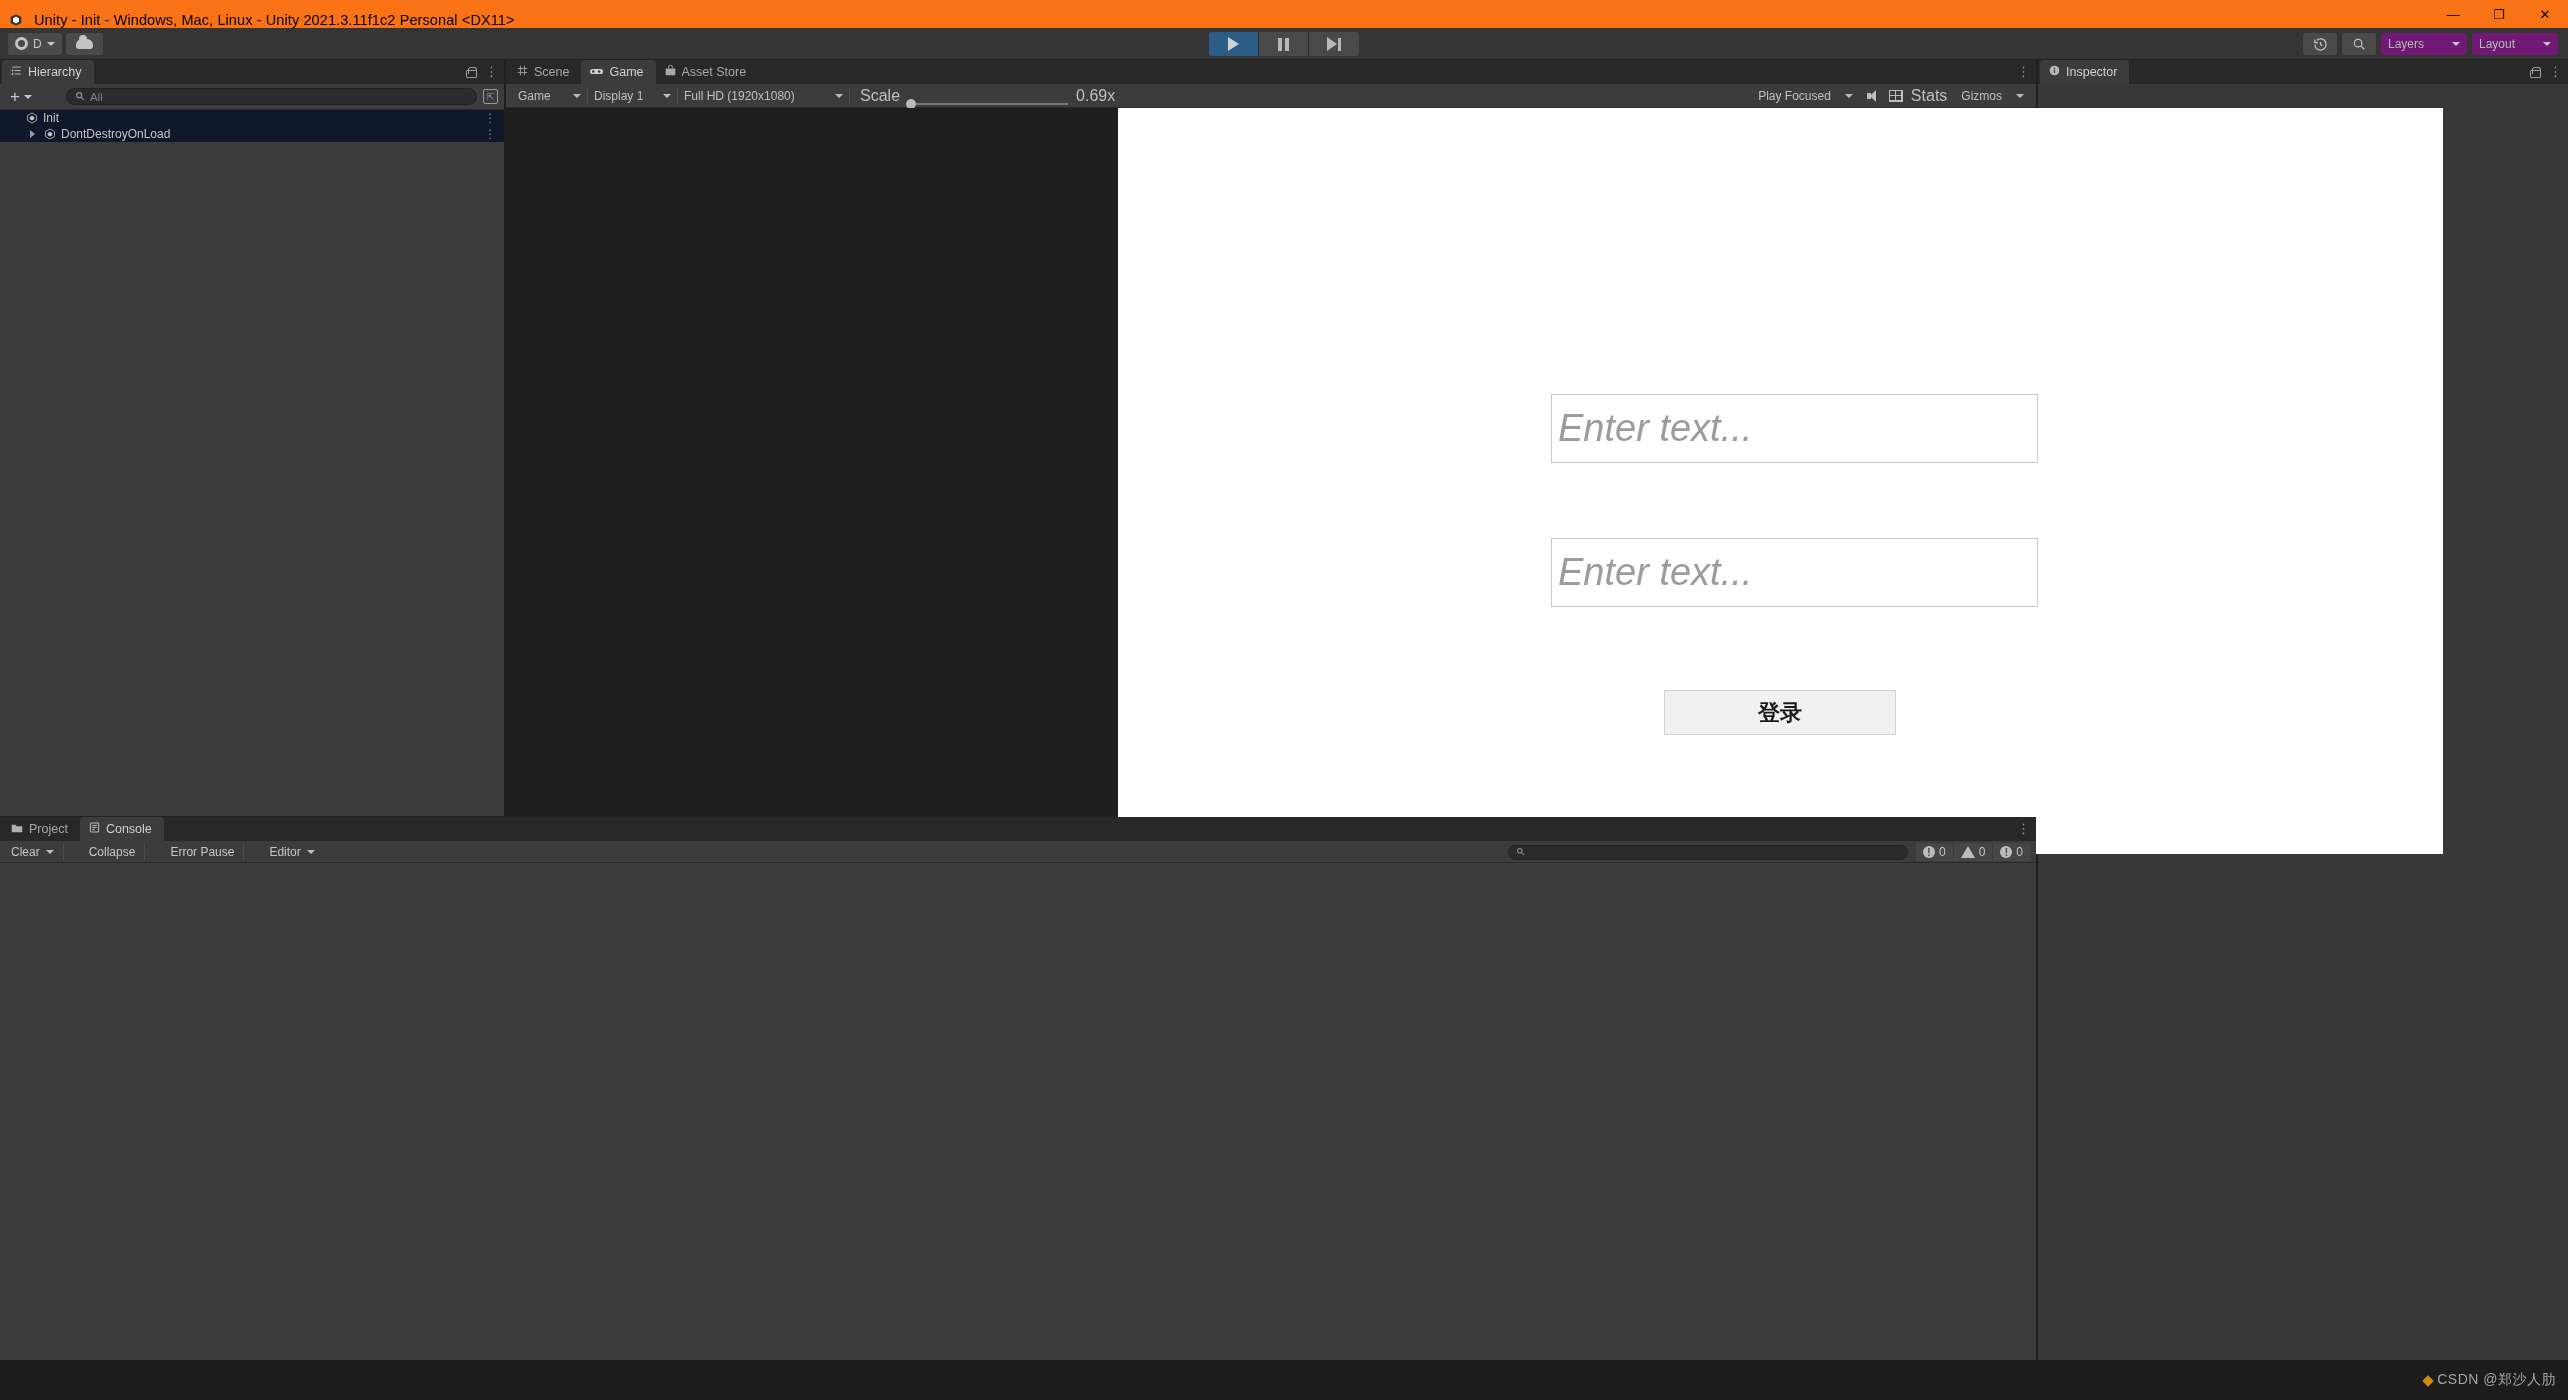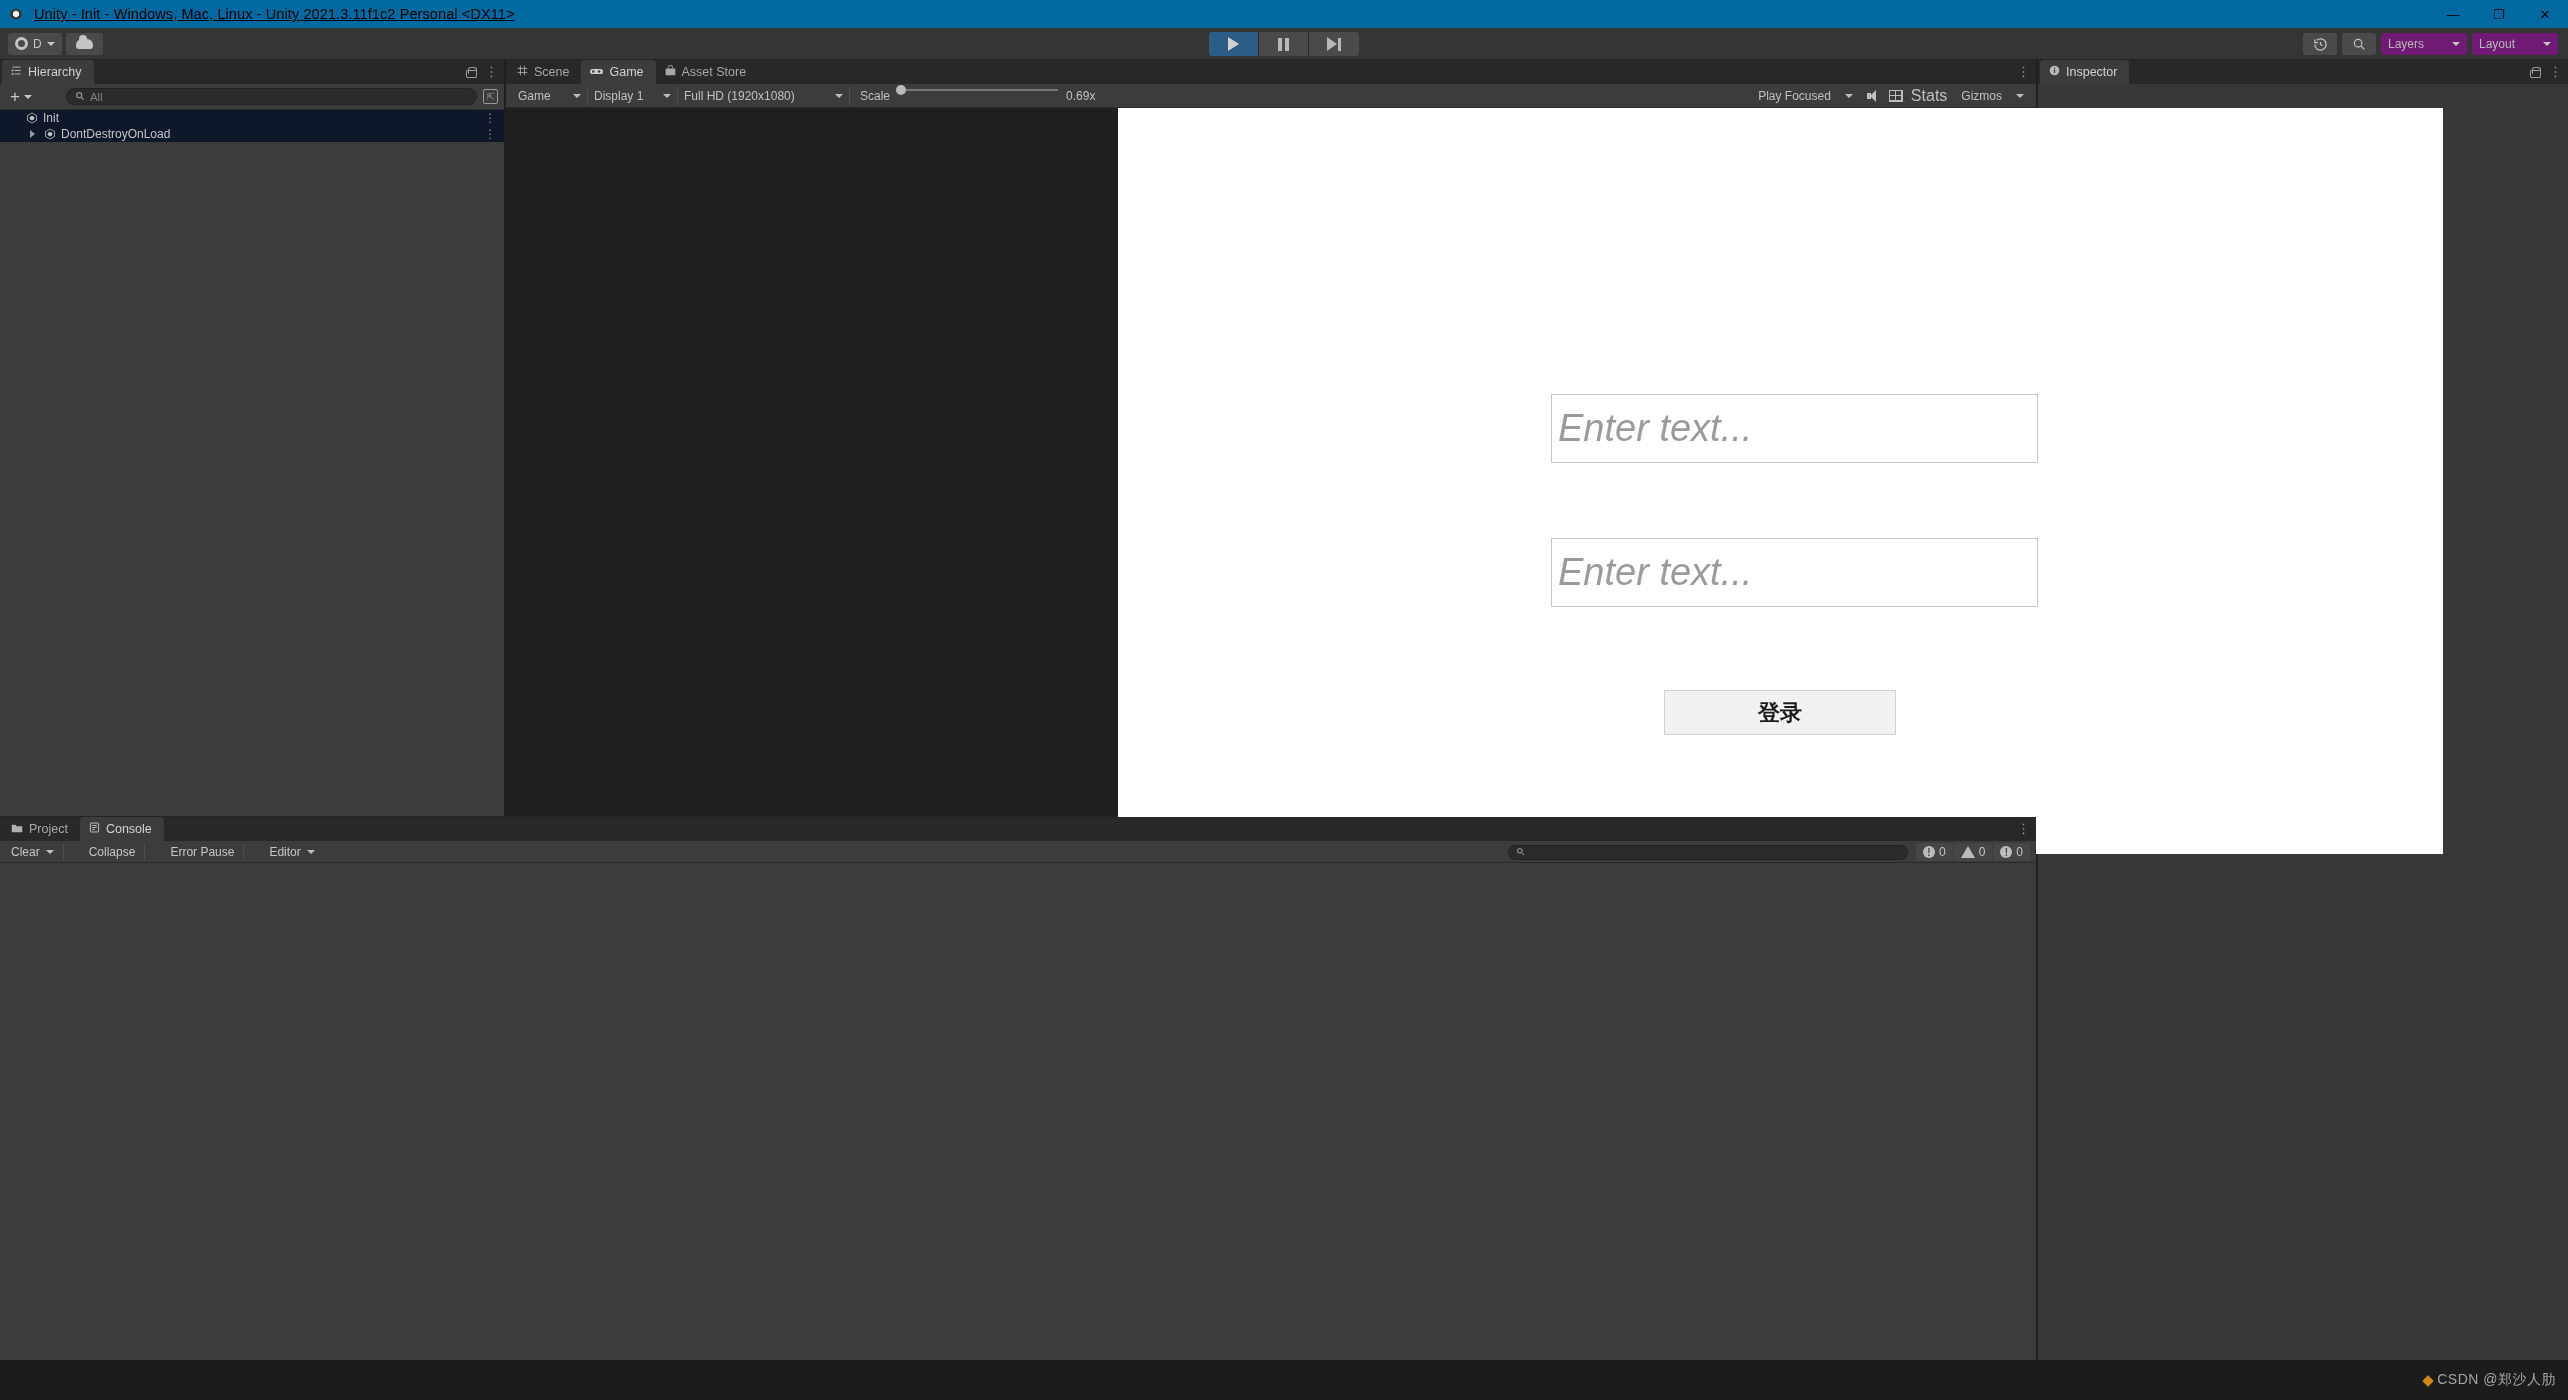--- a/index.html
+++ b/index.html
@@ -12,25 +12,24 @@
   .app {
     position: relative;
     width: 2568px; height: 1400px;
     background: #282828;
     display: flex; flex-direction: column;
   }
 
   
   .titlebar {
     height: 28px; flex: 0 0 28px;
-    background: #0369a1;
-    display: flex; align-items: center;
+    background: #f97316;
+    display: flex; align-items: flex-end;
     padding-left: 8px;
     position: relative;
-    text-decoration: underline;
   }
   .title-logo {
     width: 16px; height: 16px; margin-right: 10px;
     display: flex; align-items: center; justify-content: center;
   }
   .title-text {
     font-size: 14.5px; color: #000000;
     letter-spacing: 0.1px; white-space: nowrap;
   }
   .win-controls {
@@ -190,21 +189,21 @@
     display:flex; align-items:center; gap:0;
     border-bottom: 1px solid #2a2a2a;
     position: relative; padding-left: 6px;
   }
   .gsel {
     height: 18px; display:flex; align-items:center; justify-content:space-between;
     color:#c0c0c0; font-size: 12px; padding: 0 6px; gap: 14px;
     border-right: 1px solid #4c4c4c;
   }
   .gsel .caret { border-top-color:#bdbdbd; }
-  .gscale { display:flex; align-items:flex-start; gap:8px; padding: 0 10px; color:#c0c0c0; font-size:12px; }
+  .gscale { display:flex; align-items:flex-end; gap:8px; padding: 0 10px; color:#c0c0c0; font-size:16px; }
   .slider-track { width: 160px; height:2px; background:#777; position:relative; }
   .slider-knob { position:absolute; left:-2px; top:-4px; width:10px; height:10px; border-radius:50%; background:#b9b9b9; }
   .g-right { position:absolute; right: 6px; top:0; height:24px; display:flex; align-items:center; gap:8px; }
   .g-right .gsel { border-right: none; }
   .spk { width:14px;height:14px; position:relative; }
   .spk::before{content:'';position:absolute;left:0;top:4px;width:4px;height:6px;background:#bdbdbd;}
   .spk::after{content:'';position:absolute;left:3px;top:1px;width:0;height:0;border-top:6px solid transparent;border-bottom:6px solid transparent;border-right:6px solid #bdbdbd;}
   .statsgrid { width:14px;height:12px;border:1.3px solid #bdbdbd; display:grid; grid-template-columns:1fr 1fr; grid-template-rows:1fr 1fr;}
   .statsgrid i { border-right:1px solid #bdbdbd; border-bottom:1px solid #bdbdbd; }
 

